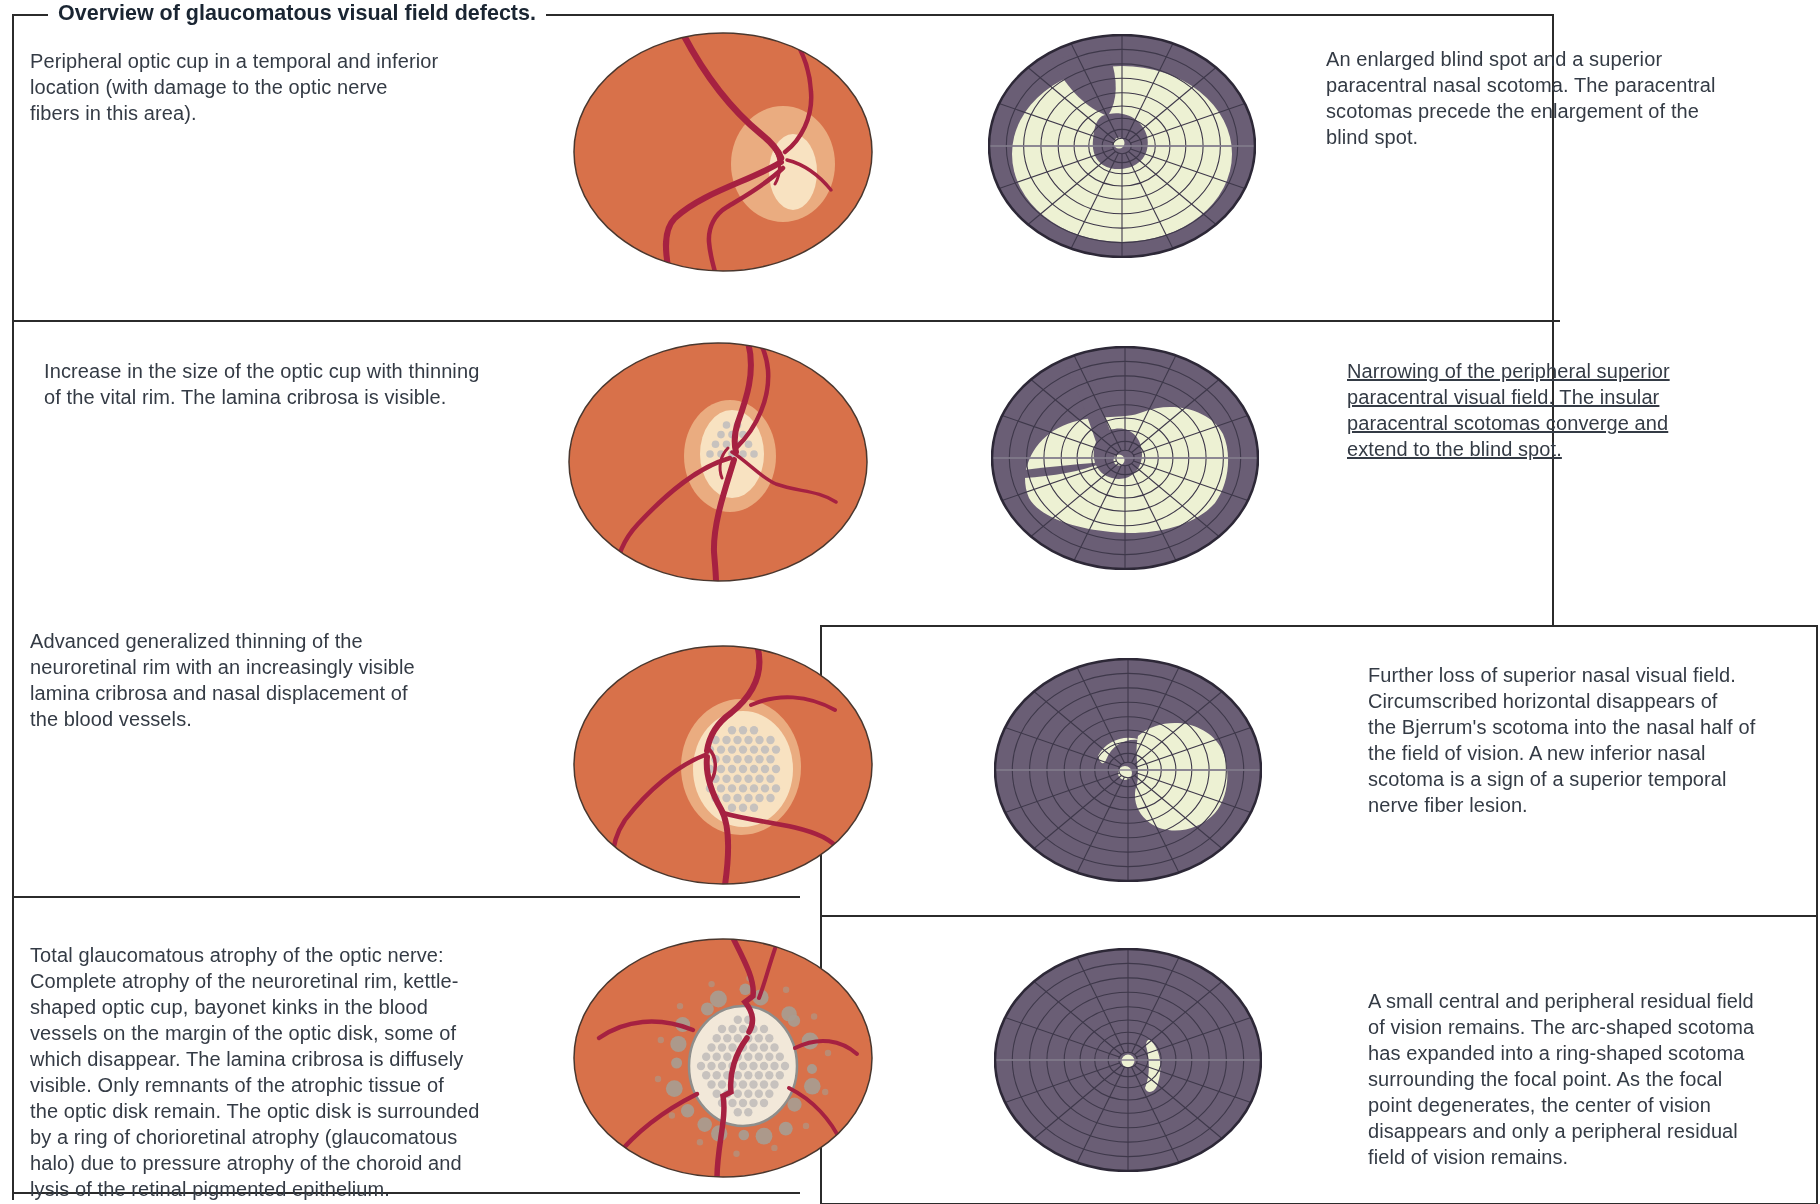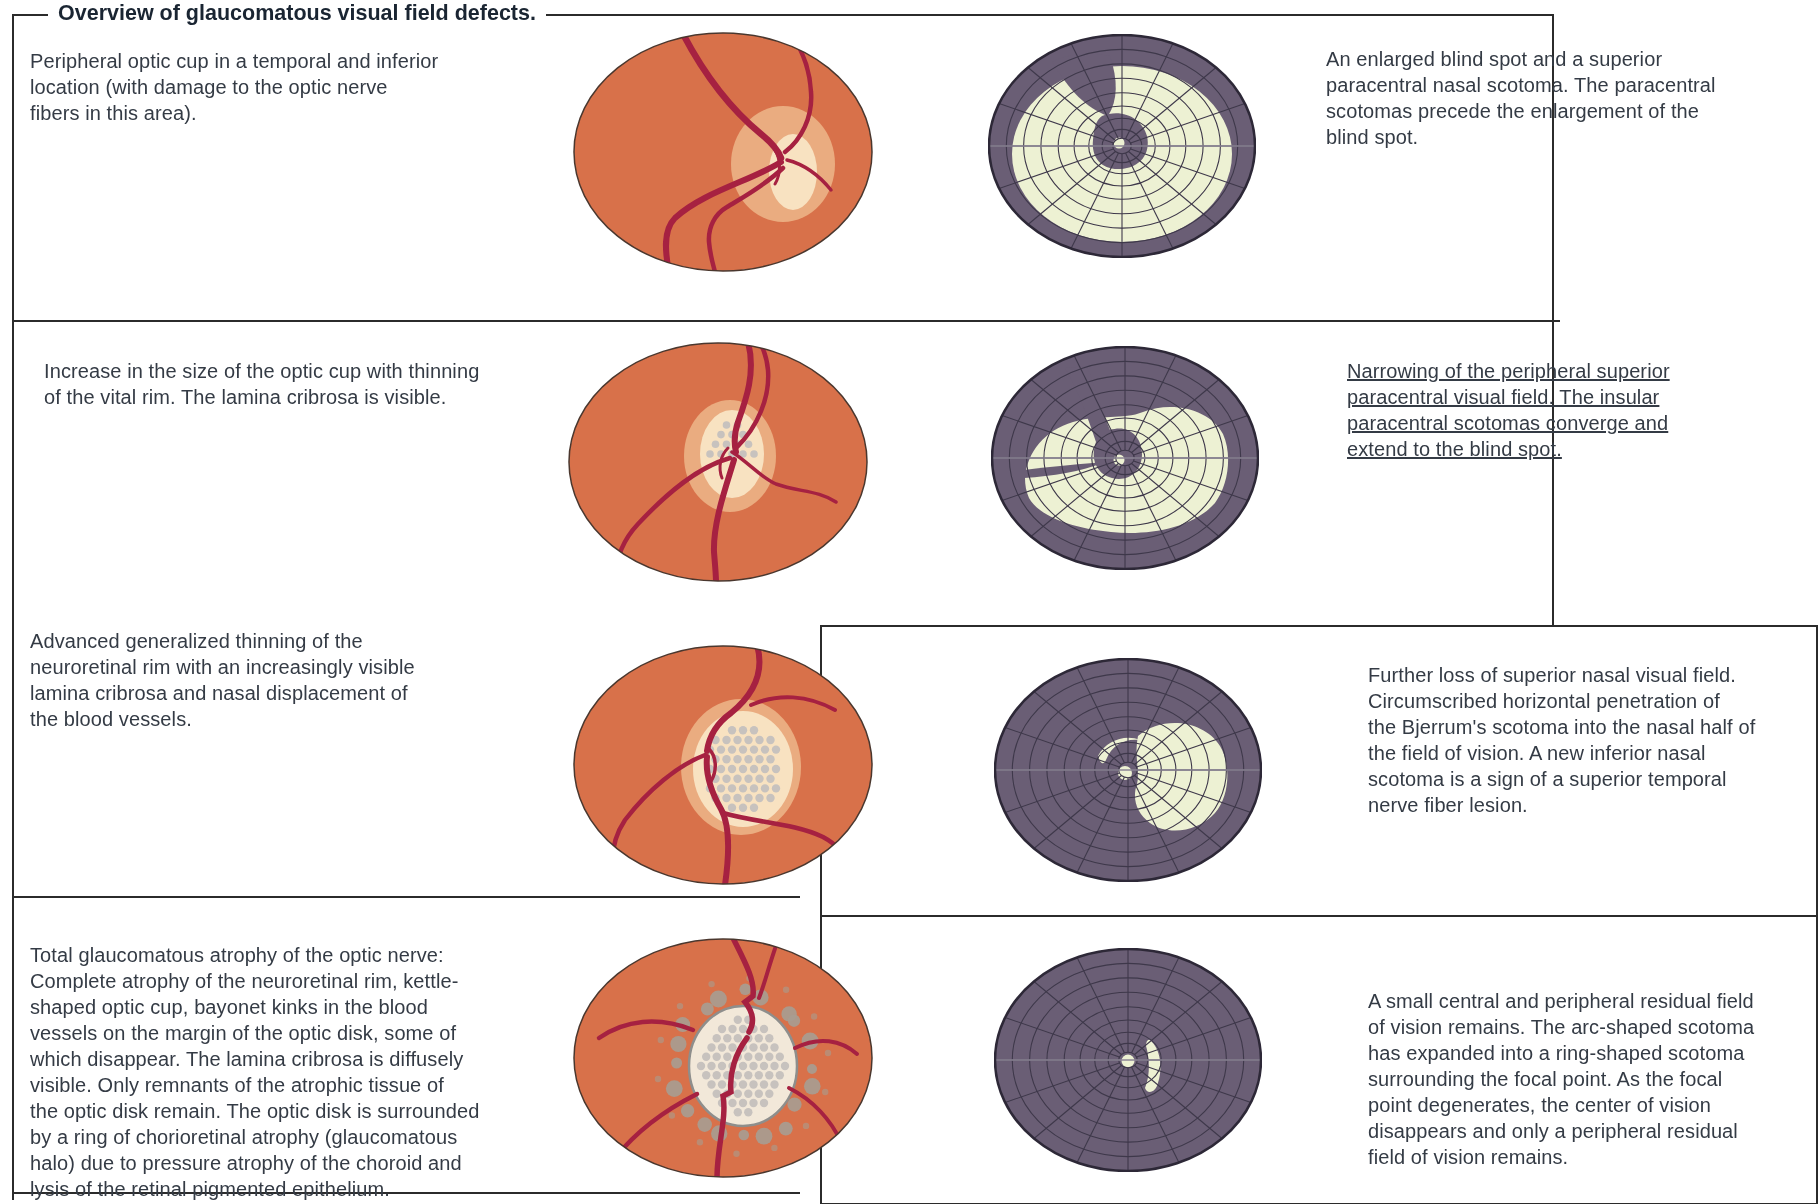--- a/index.html
+++ b/index.html
@@ -301,21 +301,21 @@
         <line x1="-0.0" y1="-7.8" x2="-0.0" y2="-111.0"></line>
         <line x1="3.6" y1="-7.2" x2="50.9" y2="-102.6"></line>
         <line x1="6.6" y1="-5.5" x2="94.0" y2="-78.5"></line>
         <line x1="8.6" y1="-3.0" x2="122.9" y2="-42.5"></line>
       </g>
       <line x1="-133" y1="0" x2="133" y2="0" stroke="#8B8494" stroke-width="1.6"></line>
     </g>
     <ellipse cx="0" cy="0" rx="133" ry="111" fill="none" stroke="#2D2837" stroke-width="2.5"></ellipse>
   </svg>
 <div class="txt" id="t3r">Further loss of superior nasal visual field.
-Circumscribed horizontal penetration of
+Circumscribed horizontal disappears of
 the Bjerrum's scotoma into the nasal half of
 the field of vision. A new inferior nasal
 scotoma is a sign of a superior temporal
 nerve fiber lesion.</div>
 
 <div class="txt" id="t4l">Total glaucomatous atrophy of the optic nerve:
 Complete atrophy of the neuroretinal rim, kettle-
 shaped optic cup, bayonet kinks in the blood
 vessels on the margin of the optic disk, some of
 which disappear. The lamina cribrosa is diffusely

